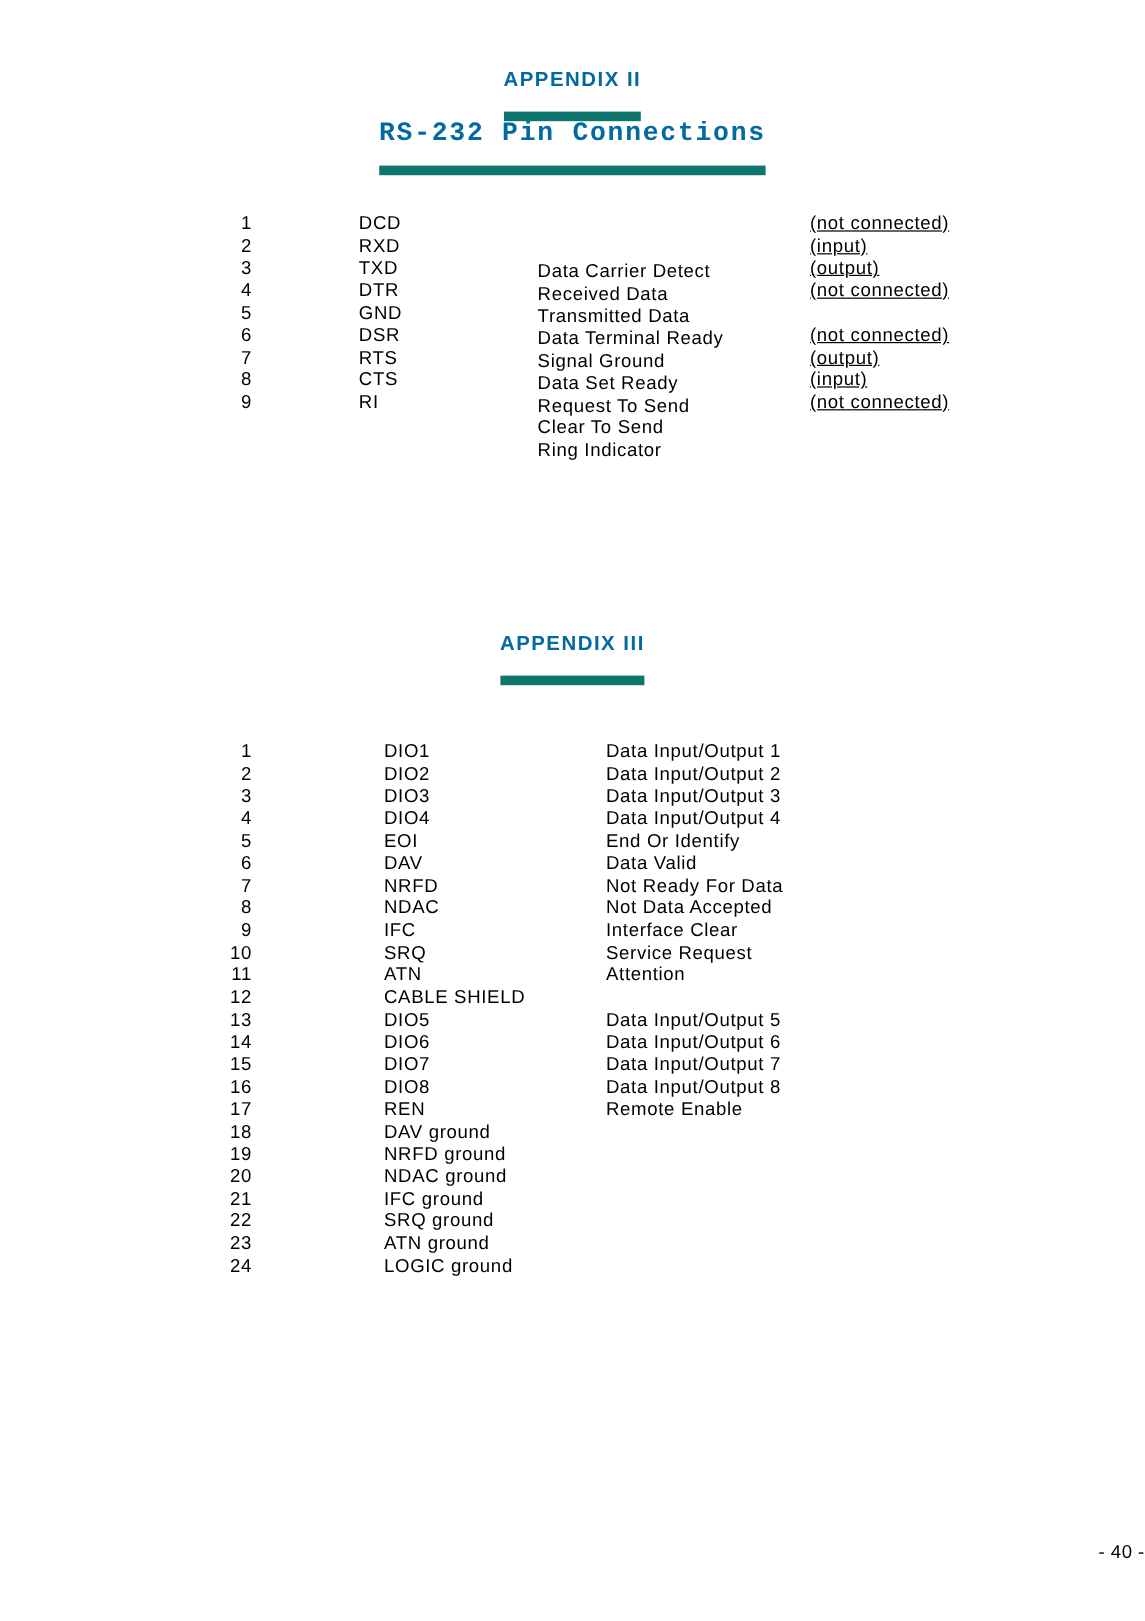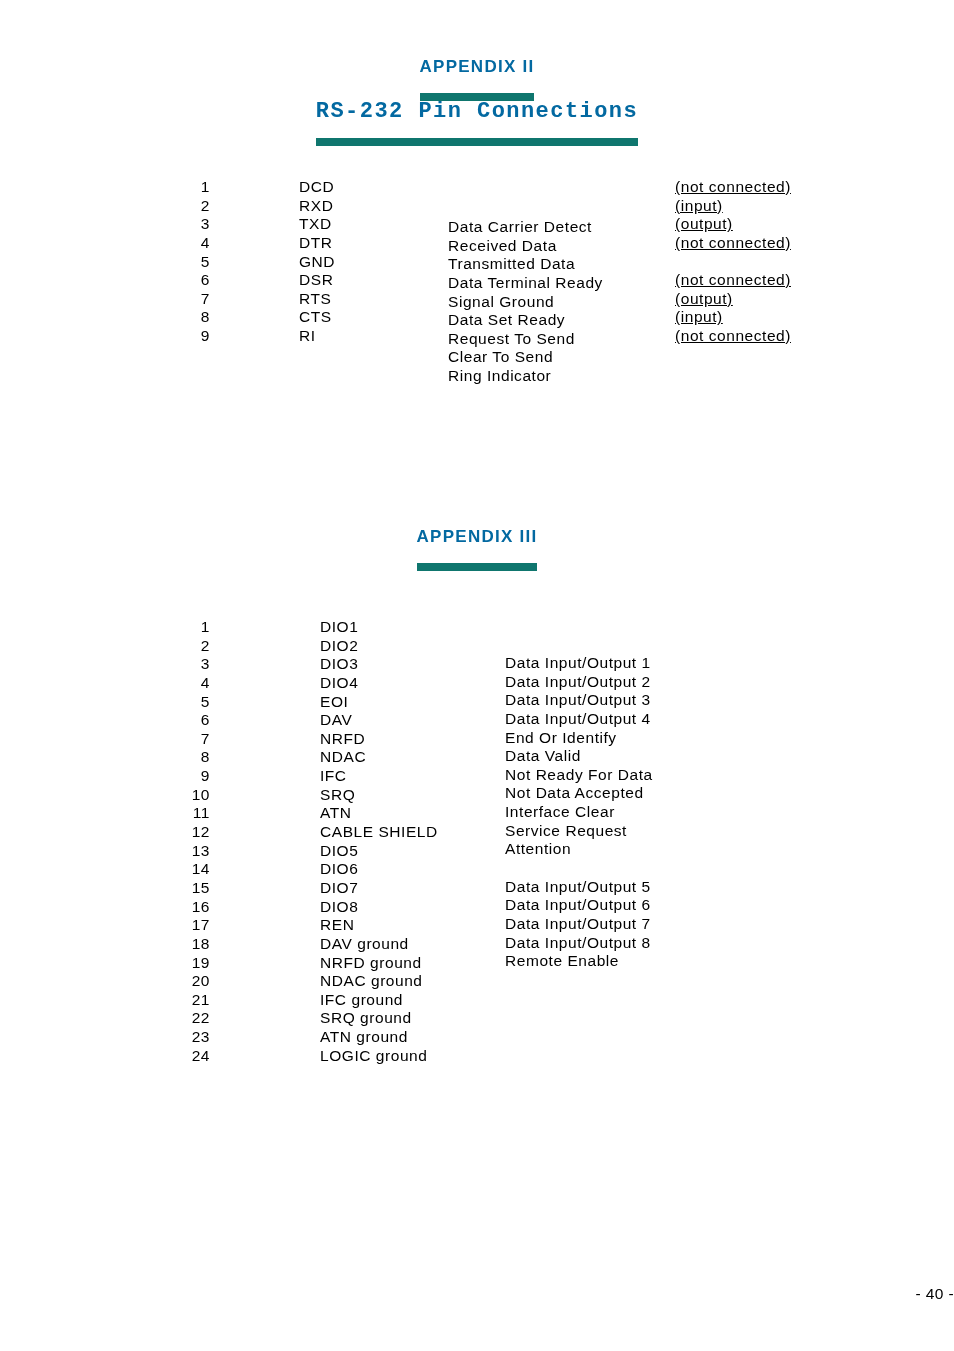--- a/index.html
+++ b/index.html
@@ -72,21 +72,21 @@
   #rs232-table { left: 0; top: 178px; width: 954px; }
   #rs232-table .col-num  { left: 186px; width: 24px; }
   #rs232-table .col-sig  { left: 299px; }
   #rs232-table .col-desc { left: 448px; margin-top: 40px; }
   #rs232-table .col-note { left: 675px; text-decoration: underline; }
 
   
   #ieee488-table { left: 0; top: 618px; width: 954px; }
   #ieee488-table .col-num  { left: 186px; width: 24px; }
   #ieee488-table .col-sig  { left: 283px; margin-left: 37px; }
-  #ieee488-table .col-desc { left: 505px; margin-top: 36px; }
+  #ieee488-table .col-desc { left: 505px; }
 
   
   .footer {
     position: absolute;
     left: 0;
     top: 1285px;
     width: 954px;
     text-align: right;
     font-size: 15.5px;
     letter-spacing: 0.4px;

